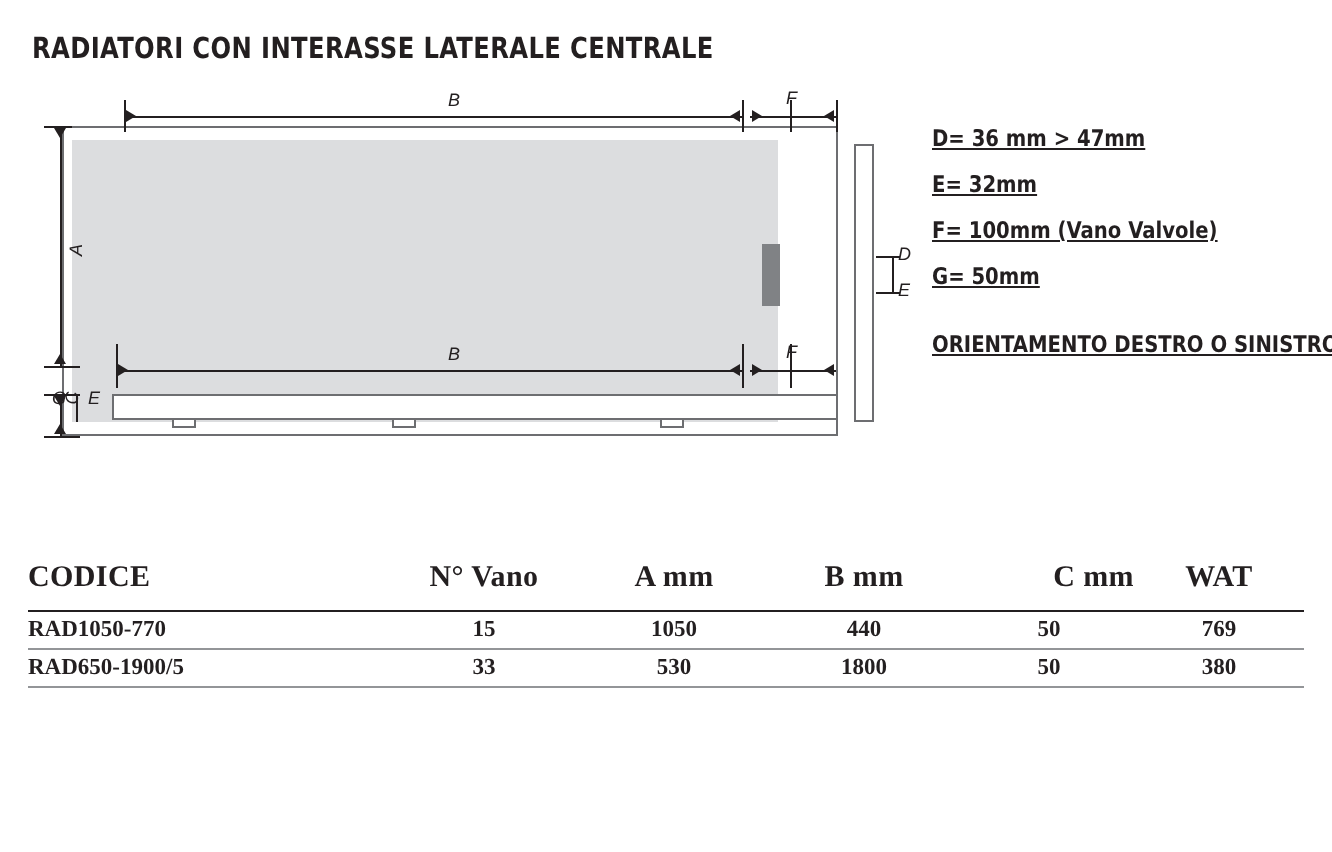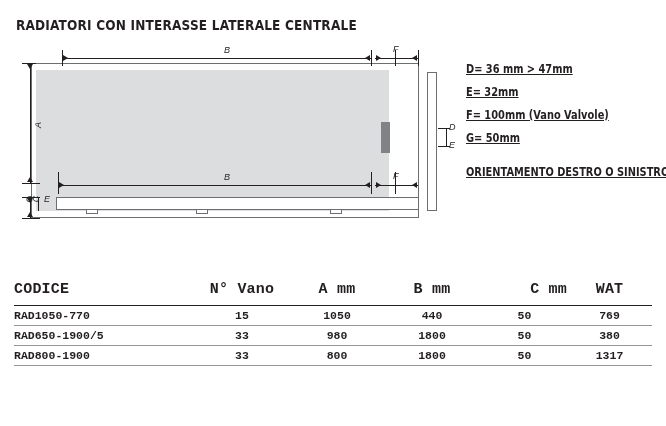--- a/index.html
+++ b/index.html
@@ -153,21 +153,21 @@
     transform-origin: left center;
   }
 
   
   #spec-table {
     position: absolute;
     left: 14px;
     top: 279px;
     width: 638px;
     border-collapse: collapse;
-    font-family: Liberation Mono, monospace;
+    font-family: Liberation Serif, serif;
   }
   #spec-table th {
     font-size: 15px;
     font-weight: bold;
     text-align: center;
     padding: 2px 0 7px 0;
     border-bottom: 1px solid #231f20;
     letter-spacing: 0.2px;
     color: #231f20;
   }
@@ -283,27 +283,19 @@
       <td class="codice">RAD1050-770</td>
       <td>15</td>
       <td>1050</td>
       <td>440</td>
       <td>50</td>
       <td>769</td>
     </tr>
     <tr>
       <td class="codice">RAD650-1900/5</td>
       <td>33</td>
-      <td>980</td>
+      <td>530</td>
       <td>1800</td>
       <td>50</td>
       <td>380</td>
     </tr>
-    <tr>
-      <td class="codice">RAD800-1900</td>
-      <td>33</td>
-      <td>800</td>
-      <td>1800</td>
-      <td>50</td>
-      <td>1317</td>
-    </tr>
   </tbody>
 </table>
 
 </body></html>

